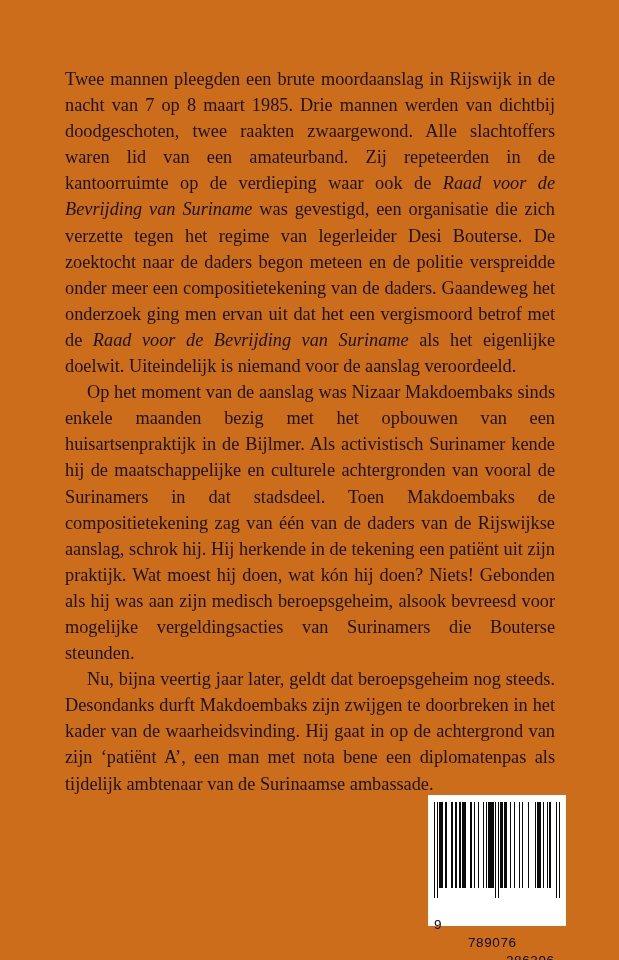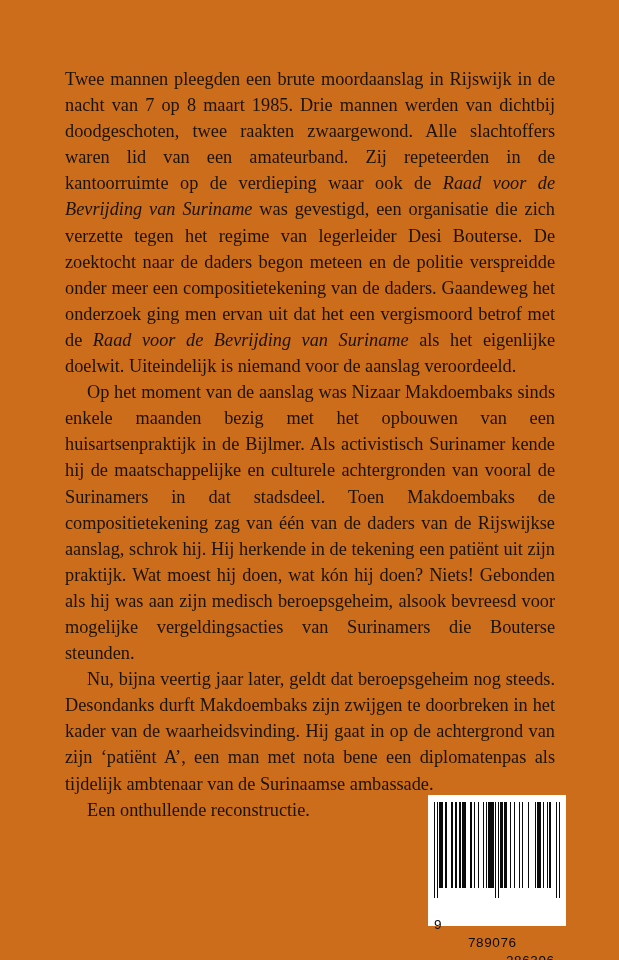--- a/index.html
+++ b/index.html
@@ -85,21 +85,20 @@
 </style>
 </head>
 <body>
 
 <div id="cover">
 
   <div id="blurb">
       <p class="first"><span>Twee mannen pleegden een brute moordaanslag in Rijswijk in de nacht van 7 op 8 maart 1985. Drie mannen werden van dichtbij doodgeschoten, twee raakten zwaargewond. Alle slachtoffers waren lid van een amateurband. Zij repeteerden in de kantoorruimte op de verdieping waar ook de </span><em>Raad voor de Bevrijding van Suriname</em><span> was gevestigd, een organisatie die zich verzette tegen het regime van legerleider Desi Bouterse. De zoektocht naar de daders begon meteen en de politie verspreidde onder meer een compositietekening van de daders. Gaandeweg het onderzoek ging men ervan uit dat het een vergismoord betrof met de </span><em>Raad voor de Bevrijding van Suriname</em><span> als het eigenlijke doelwit. Uiteindelijk is niemand voor de aanslag veroordeeld.</span></p>
       <p><span>Op het moment van de aanslag was Nizaar Makdoembaks sinds enkele maanden bezig met het opbouwen van een huisartsenpraktijk in de Bijlmer. Als activistisch Surinamer kende hij de maatschappelijke en culturele achtergronden van vooral de Surinamers in dat stadsdeel. Toen Makdoembaks de compositietekening zag van één van de daders van de Rijswijkse aanslag, schrok hij. Hij herkende in de tekening een patiënt uit zijn praktijk. Wat moest hij doen, wat kón hij doen? Niets! Gebonden als hij was aan zijn medisch beroepsgeheim, alsook bevreesd voor mogelijke vergeldingsacties van Surinamers die Bouterse steunden.</span></p>
       <p><span>Nu, bijna veertig jaar later, geldt dat beroepsgeheim nog steeds. Desondanks durft Makdoembaks zijn zwijgen te doorbreken in het kader van de waarheidsvinding. Hij gaat in op de achtergrond van zijn ‘patiënt A’, een man met nota bene een diplomatenpas als tijdelijk ambtenaar van de Surinaamse ambassade.</span></p>
-      <p><span>Een onthullende reconstructie.</span></p>
     </div>
 
   <div id="barcode-block">
     <div id="barcode-bars">
         <i style="left: 0px; width: 1.32632px; height: 96px;"></i>
         <i style="left: 2.65263px; width: 1.32632px; height: 96px;"></i>
         <i style="left: 5.30526px; width: 3.97895px; height: 86px;"></i>
         <i style="left: 10.6105px; width: 2.65263px; height: 86px;"></i>
         <i style="left: 17.2421px; width: 1.32632px; height: 86px;"></i>
         <i style="left: 21.2211px; width: 1.32632px; height: 86px;"></i>

